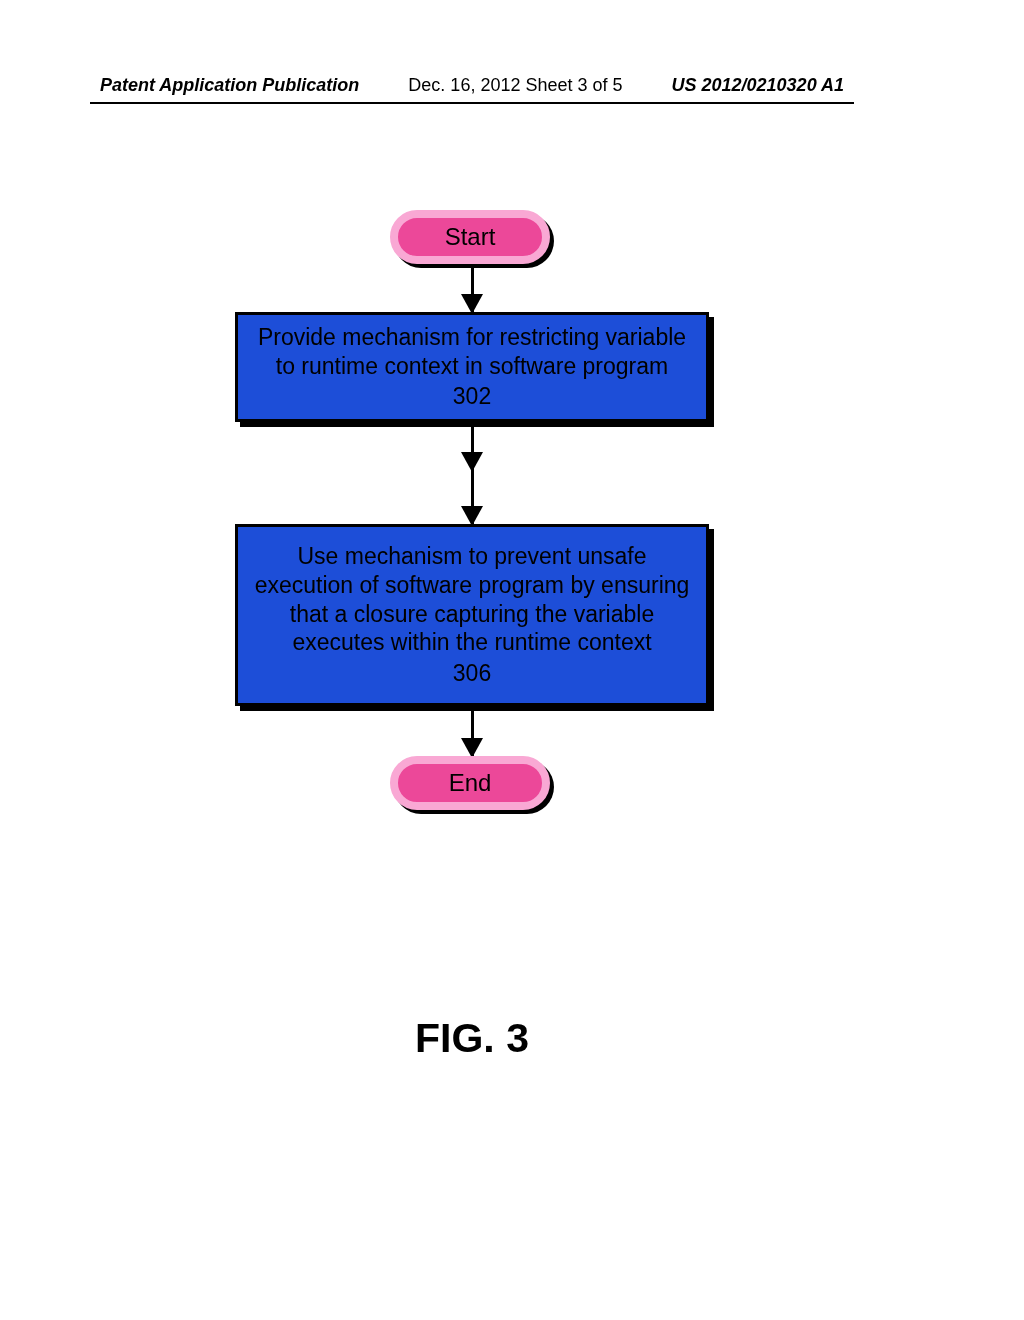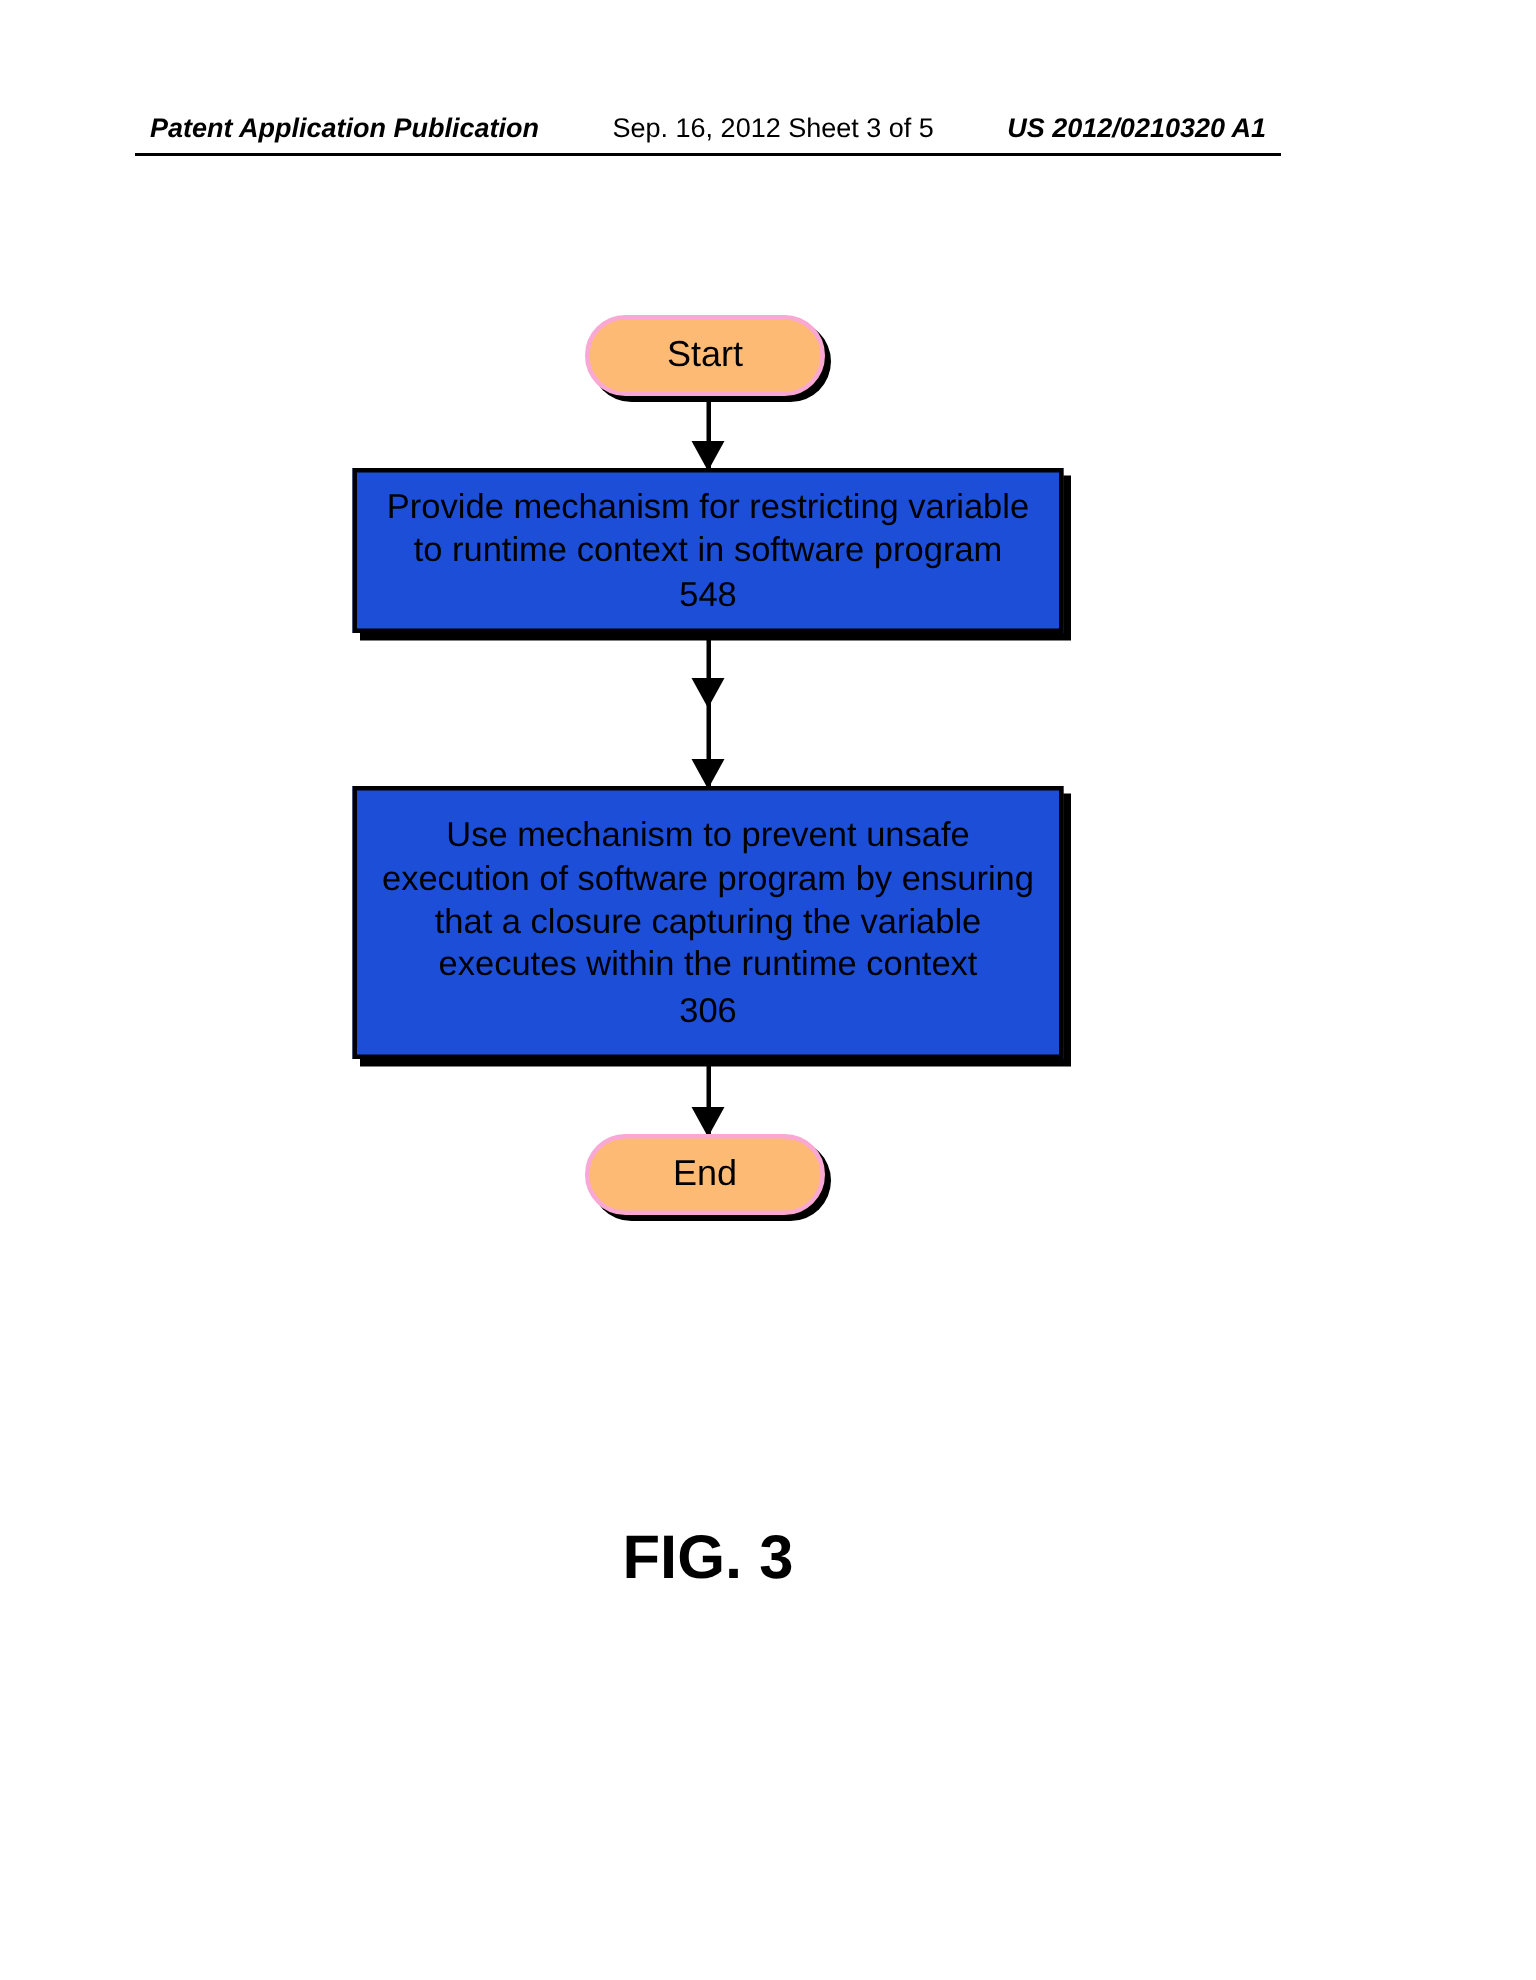--- a/index.html
+++ b/index.html
@@ -48,22 +48,22 @@
     position: absolute;
     top: 4px; left: 4px;
     width: 160px; height: 54px;
     background: #000;
     border-radius: 27px;
   }
   .terminator {
     position: absolute;
     top: 0; left: 0;
     width: 160px; height: 54px;
-    background: #fdba74;
-    border: 3px solid #f9a8d4;
+    background: #ec4899;
+    border: 8px solid #f9a8d4;
     border-radius: 27px;
     display: flex;
     align-items: center;
     justify-content: center;
     font-size: 24px;
     color: #000;
   }
 
   .box-wrap {
     position: relative;
@@ -119,41 +119,41 @@
     color: #000;
   }
 </style>
 </head>
 <body>
 
 <div class="page">
 
   <div class="header">
     <span class="left">Patent Application Publication</span>
-    <span class="center">Sep. 16, 2012 Sheet 3 of 5</span>
+    <span class="center">Dec. 16, 2012 Sheet 3 of 5</span>
     <span class="right">US 2012/0210320 A1</span>
   </div>
   <div class="hr"></div>
 
   <div class="flow">
 
     <div class="terminator-wrap">
       <div class="terminator-shadow"></div>
       <div class="terminator">Start</div>
     </div>
 
     <div class="arrow" style="height:44px">
         <div class="head"></div>
       </div>
 
     <div class="box-wrap h-302">
       <div class="box-shadow h-302"></div>
       <div class="process h-302">
         <span>Provide mechanism for restricting variable to runtime context in software program</span>
-        <span class="num">548</span>
+        <span class="num">302</span>
       </div>
     </div>
 
     <div class="arrow" style="height:48px">
         <div class="head"></div>
       </div>
 
 
     <div class="arrow" style="height:54px">
         <div class="head"></div>

